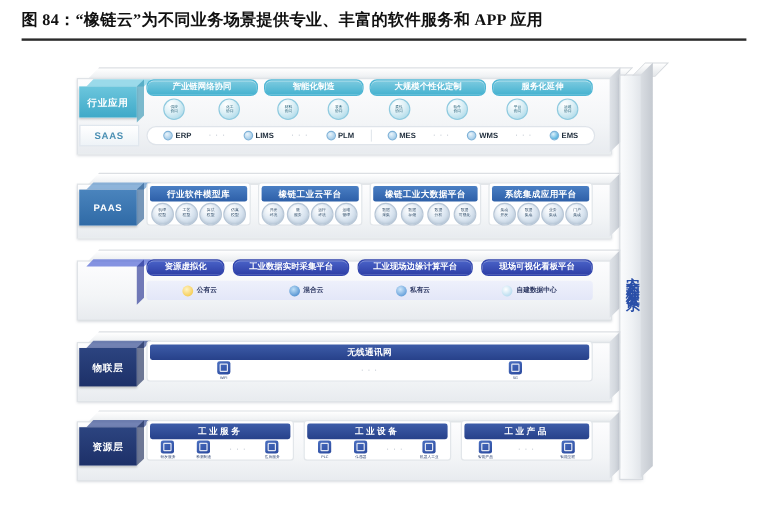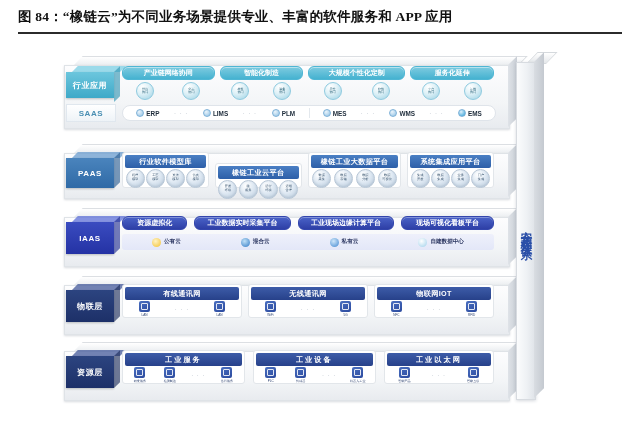--- a/index.html
+++ b/index.html
@@ -305,21 +305,21 @@
             <span>算法</span>
             <span>模型</span>
           </div>
         <div class="chip">
             <span>仿真</span>
             <span>模型</span>
           </div>
       </div>
     </div>
 
-    <div class="grp" style="position:relative;flex:1;padding:2px;margin-top:11px;">
+    <div class="grp" style="position:relative;flex:1;padding:2px;">
       <div class="grp-hd" style="background:linear-gradient(180deg,#4a7fc4 0%,#2d5fa8 100%);">橡链工业云平台</div>
       <div class="chipline" style="height:20px;">
         <div class="chip">
             <span>开发</span>
             <span>环境</span>
           </div>
         <div class="chip">
             <span>微</span>
             <span>服务</span>
           </div>
@@ -380,21 +380,20 @@
   </div>
 
   <div class="slab" style="left:64px;top:160px;width:444px;height:58px;">
     <div class="bevel" style="width:444px;"></div>
     <div class="face" style="width:444px;height:48px;"></div>
     <div class="side" style="left:444px;top:9px;height:48px;"></div>
   </div>
 
   <div class="ltab" style="left:66px;top:168px;width:48px;height:38px;">
     <div class="tcap" style="width:48px;background:#6374d8;"></div>
-    <div class="tface" style="width:48px;height:32px;font-size:8px;background:linear-gradient(180deg,#3a4cc0 0%,#2432a4 100%);">IAAS</div>
     <div class="tside" style="left:48px;top:6px;height:32px;background:#1f2b90;"></div>
   </div>
 
   <div style="position:absolute;left:122px;top:168px;width:372px;height:14px;display:flex;gap:7px;">
     <div class="bluepill" style="flex:.74;">资源虚拟化</div>
     <div class="bluepill" style="flex:1.1;">工业数据实时采集平台</div>
     <div class="bluepill" style="flex:1.1;">工业现场边缘计算平台</div>
     <div class="bluepill" style="flex:1.06;">现场可视化看板平台</div>
   </div>
 
@@ -425,64 +424,36 @@
 
   <div class="ltab" style="left:66px;top:236px;width:48px;height:38px;">
     <div class="tcap" style="width:48px;background:#4a5f9e;"></div>
     <div class="tface" style="width:48px;height:32px;font-size:8px;background:linear-gradient(180deg,#2c4480 0%,#1d3068 100%);">物联层</div>
     <div class="tside" style="left:48px;top:6px;height:32px;background:#182857;"></div>
   </div>
 
   <div style="position:absolute;left:122px;top:236px;width:372px;height:34px;display:flex;gap:6px;">
 
 
-    <div class="grp" style="position:relative;flex:1;padding:2px;">
-      <div class="grp-hd" style="background:linear-gradient(180deg,#3d5ca8 0%,#27418a 100%);">有线通讯网</div>
-      <div class="chipline" style="height:18px;">
-        <div class="sq">
-          <span class="sqico"></span>
-          <span class="sqlab">LAN</span>
-        </div>
-        <span class="dots">· · ·</span>
-        <div class="sq">
-          <span class="sqico"></span>
-          <span class="sqlab">LAN</span>
-        </div>
-      </div>
-    </div>
 
     <div class="grp" style="position:relative;flex:1;padding:2px;">
       <div class="grp-hd" style="background:linear-gradient(180deg,#3d5ca8 0%,#27418a 100%);">无线通讯网</div>
       <div class="chipline" style="height:18px;">
         <div class="sq">
           <span class="sqico"></span>
           <span class="sqlab">WiFi</span>
         </div>
         <span class="dots">· · ·</span>
         <div class="sq">
           <span class="sqico"></span>
           <span class="sqlab">5G</span>
         </div>
       </div>
     </div>
 
-    <div class="grp" style="position:relative;flex:1;padding:2px;">
-      <div class="grp-hd" style="background:linear-gradient(180deg,#3d5ca8 0%,#27418a 100%);">物联网IOT</div>
-      <div class="chipline" style="height:18px;">
-        <div class="sq">
-          <span class="sqico"></span>
-          <span class="sqlab">NFC</span>
-        </div>
-        <span class="dots">· · ·</span>
-        <div class="sq">
-          <span class="sqico"></span>
-          <span class="sqlab">RFID</span>
-        </div>
-      </div>
-    </div>
   </div>
 
   <div class="slab" style="left:64px;top:294px;width:444px;height:58px;">
     <div class="bevel" style="width:444px;"></div>
     <div class="face" style="width:444px;height:48px;"></div>
     <div class="side" style="left:444px;top:9px;height:48px;"></div>
   </div>
 
   <div class="ltab" style="left:66px;top:302px;width:48px;height:38px;">
     <div class="tcap" style="width:48px;background:#4a5f9e;"></div>
@@ -524,21 +495,21 @@
         </div>
         <span class="dots">· · ·</span>
         <div class="sq">
           <span class="sqico"></span>
           <span class="sqlab">机器人工业</span>
         </div>
       </div>
     </div>
 
     <div class="grp" style="position:relative;flex:1;padding:2px;">
-      <div class="grp-hd" style="background:linear-gradient(180deg,#3d5ca8 0%,#27418a 100%);letter-spacing:2px;">工业以太网</div>
+      <div class="grp-hd" style="background:linear-gradient(180deg,#3d5ca8 0%,#27418a 100%);letter-spacing:2px;">工业产品</div>
       <div class="chipline" style="height:18px;">
         <div class="sq">
           <span class="sqico"></span>
           <span class="sqlab">智能产品</span>
         </div>
         <span class="dots">· · ·</span>
         <div class="sq">
           <span class="sqico"></span>
           <span class="sqlab">智能互联</span>
         </div>

